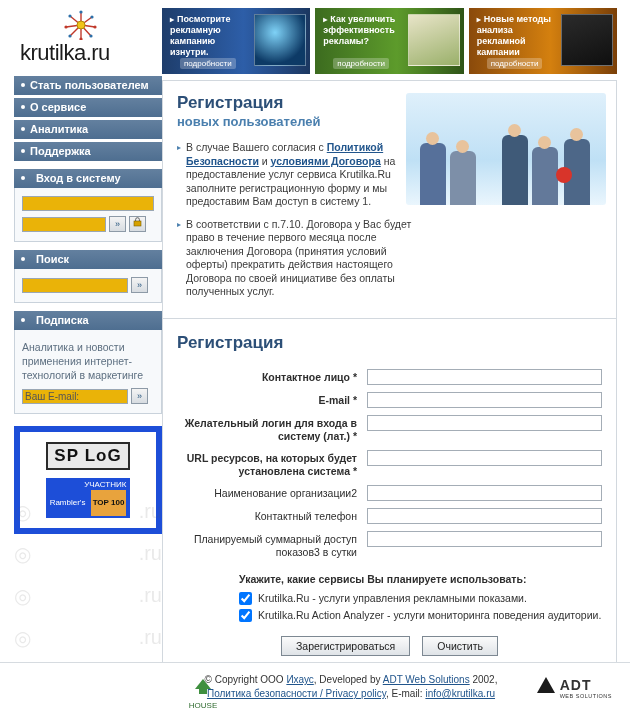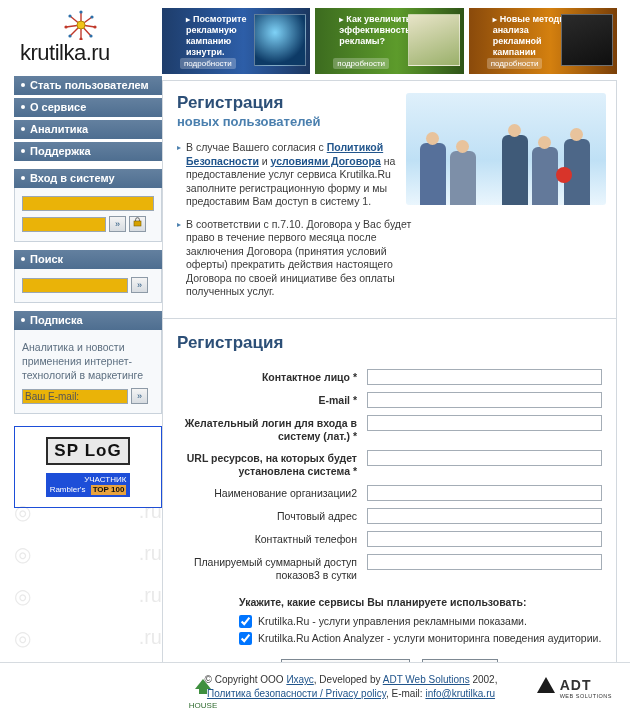--- a/index.html
+++ b/index.html
@@ -66,21 +66,21 @@
   }
 
   .panel {
     margin-top: 8px;
   }
   .panel-head {
     background: linear-gradient(#63809f, #4e6e90);
     color: #ffffff;
     height: 19px;
     line-height: 19px;
-    padding-left: 16px;
+    padding-left: 22px;
     font-size: 11px;
     font-weight: bold;
     position: relative;
   }
   .panel-head:before {
     content: "";
     position: absolute;
     left: 7px; top: 7px;
     width: 4px; height: 4px;
     background: #ffffff;
@@ -121,21 +121,21 @@
     cursor: pointer;
   }
   .sub-text {
     color: #5d6f80;
     font-size: 10.5px;
     line-height: 14px;
     padding: 2px 0 6px 0;
   }
   .banner-box {
     margin-top: 12px;
-    border: 1px solid #1d4ed8;
+    border: 6px solid #1d4ed8;
     background: #fff;
     padding: 10px 8px;
     text-align: center;
   }
   .sp-log {
     display: inline-block;
     border: 2px solid #2b2b2b;
     padding: 2px 6px;
     font-size: 17px;
     font-weight: bold;
@@ -151,21 +151,21 @@
     font-size: 8px;
     padding: 2px 4px;
     text-align: right;
     line-height: 10px;
   }
   .rambler .top100 {
     display: inline-block;
     background: #e8a33d;
     color: #111;
     font-weight: bold;
-    padding: 0 2px;
+    padding: 8px 2px;
     margin-left: 3px;
   }
   .ghost-logos {
     position: absolute;
     left: 14px; top: 500px;
     width: 148px;
     height: 150px;
     opacity: 0.13;
     pointer-events: none;
   }
@@ -195,21 +195,20 @@
   .banner.b1 { background: linear-gradient(90deg,#1e3d6b 0%, #2d5ea8 55%, #1b3760 100%); }
   .banner.b2 { background: linear-gradient(90deg,#3c6b1f 0%, #5d9b2b 55%, #2f5417 100%); }
   .banner.b3 { background: linear-gradient(90deg,#8a4a0b 0%, #d4800f 55%, #7a3f08 100%); }
   .banner .btxt {
     position: absolute;
     left: 8px; top: 6px;
     width: 86px;
     font-size: 9px;
     line-height: 11px;
     font-weight: bold;
-    margin-left: 16px;
   }
   .banner .bullet:before {
     content: "\25B8";
     margin-right: 3px;
     font-size: 8px;
   }
   .banner .more {
     position: absolute;
     left: 18px; bottom: 5px;
     font-size: 8px;
@@ -588,24 +587,20 @@
       </div>
       <div class="frow">
         <div class="flabel bold">URL ресурсов, на которых будет установлена система *</div>
         <input class="finput" type="text" value="" style="">
       </div>
       <div class="frow">
         <div class="flabel">Наименование организации2</div>
         <input class="finput" type="text" value="" style="">
       </div>
       <div class="frow">
-        <div class="flabel">Почтовый адрес</div>
-        <input class="finput" type="text" value="" style="">
-      </div>
-      <div class="frow">
         <div class="flabel">Контактный телефон</div>
         <input class="finput" type="text" value="" style="">
       </div>
       <div class="frow">
         <div class="flabel">Планируемый суммарный доступ показов3 в сутки</div>
         <input class="finput" type="text" value="" style="">
       </div>
 
       <div class="services">
         <div class="stitle">Укажите, какие сервисы Вы планируете использовать:</div>

